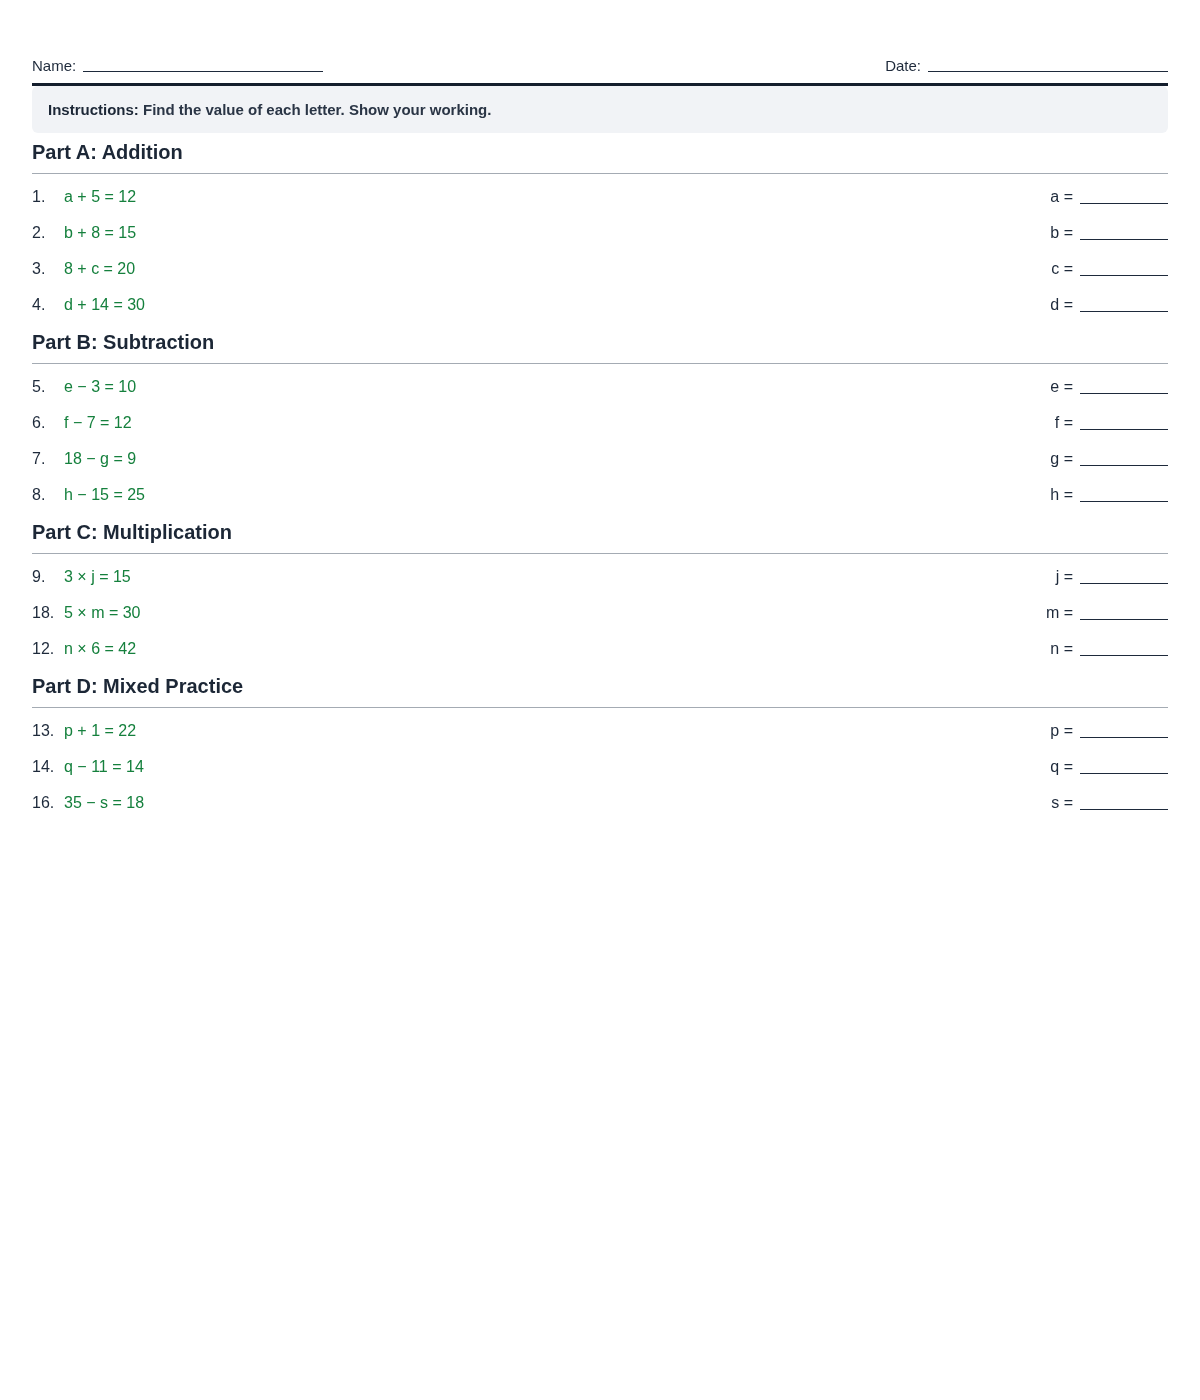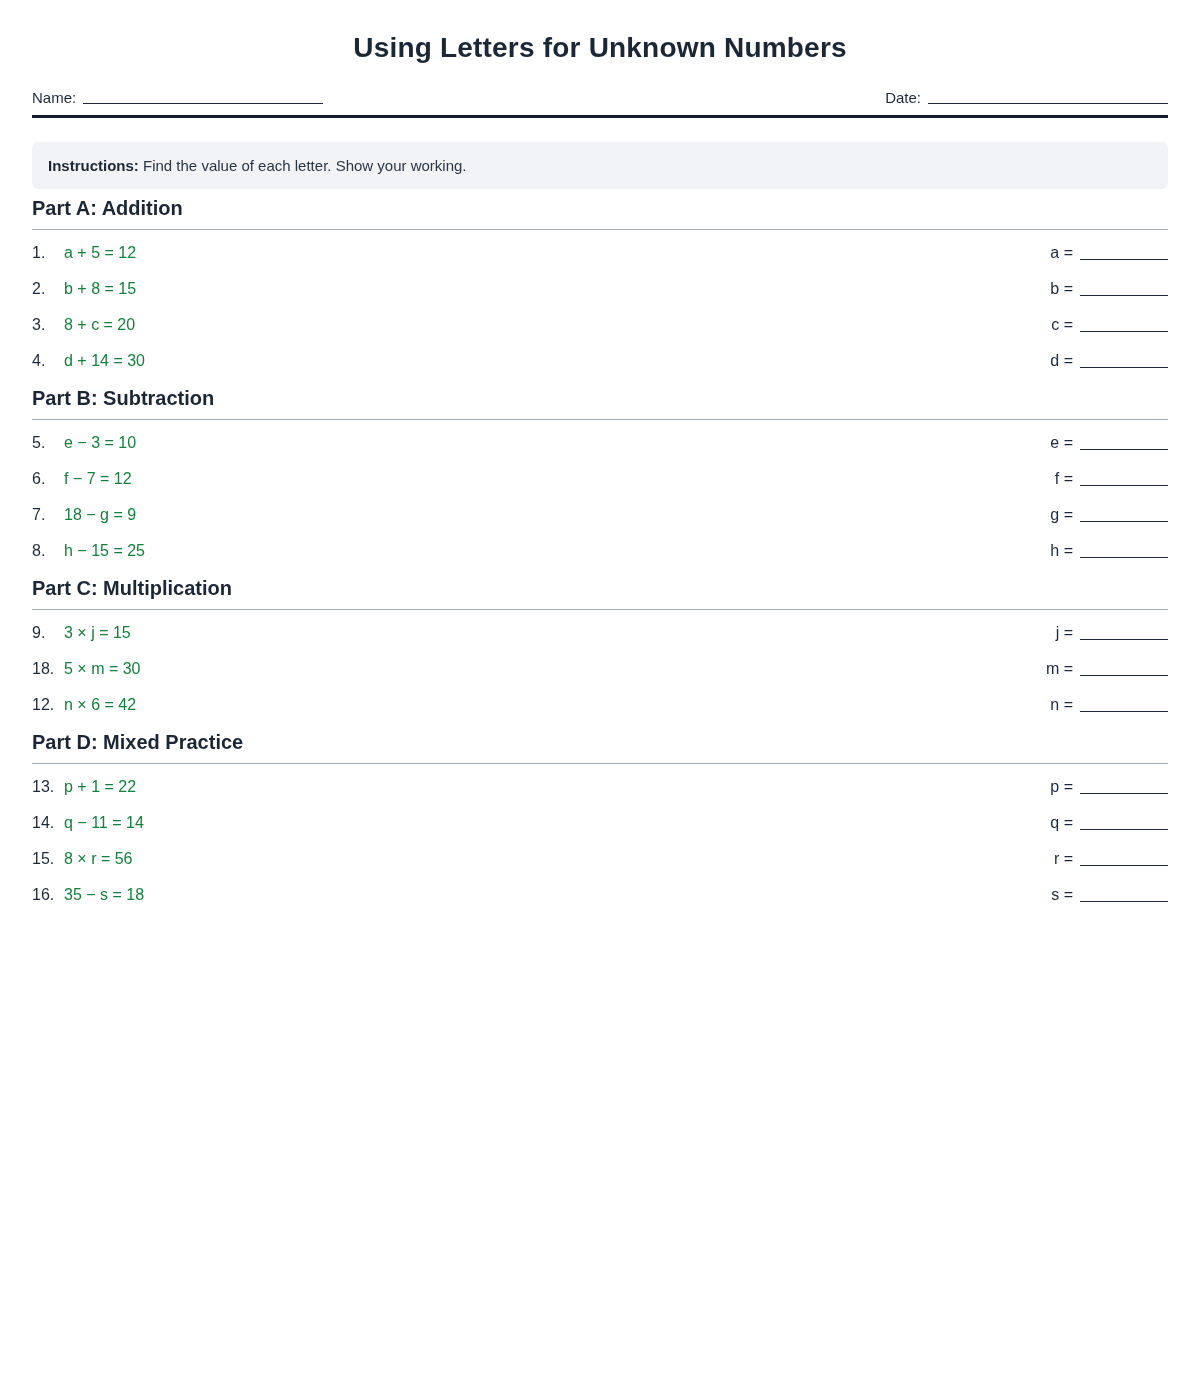--- a/index.html
+++ b/index.html
@@ -38,27 +38,27 @@
     height: 1px;
     border-bottom: 1.6px solid #1e2a3b;
     width: 240px;
     margin-bottom: 2px;
   }
   .top-rule {
     margin-top: 9px;
     border-bottom: 3.5px solid #141e2c;
   }
   .instructions {
-    margin-top: 24px;
     background: #f1f3f6;
     border-radius: 6px;
     padding: 14px 16px;
     font-size: 15px;
     line-height: 19px;
     color: #2a3545;
+    font-weight: bold;
   }
   .instructions b { color: #1c2736; }
   .section-heading {
     font-size: 20px;
     font-weight: bold;
     color: #1c2736;
     margin-top: 8px;
     padding-bottom: 9px;
     border-bottom: 1.4px solid #a4abb3;
   }
@@ -88,21 +88,20 @@
     width: 88px;
     height: 14px;
     border-bottom: 1.6px solid #1e2a3b;
   }
 </style>
 </head>
 <body>
 
 <div class="page">
 
-  <h1 class="title">Using Letters for Unknown Numbers</h1>
 
   <div class="meta-row">
     <div class="meta-group">
       <span>Name:</span>
       <span class="meta-line"></span>
     </div>
     <div class="meta-group">
       <span>Date:</span>
       <span class="meta-line"></span>
     </div>
@@ -270,30 +269,20 @@
     <div class="q-left">
       <span class="q-number">14.</span>
       <span class="q-equation">q − 11 = 14</span>
     </div>
     <div class="q-answer">
       <span class="answer-label">q =</span>
       <span class="answer-line"></span>
     </div>
   </div>
 
-  <div class="q-row">
-    <div class="q-left">
-      <span class="q-number">15.</span>
-      <span class="q-equation">8 × r = 56</span>
-    </div>
-    <div class="q-answer">
-      <span class="answer-label">r =</span>
-      <span class="answer-line"></span>
-    </div>
-  </div>
 
   <div class="q-row">
     <div class="q-left">
       <span class="q-number">16.</span>
       <span class="q-equation">35 − s = 18</span>
     </div>
     <div class="q-answer">
       <span class="answer-label">s =</span>
       <span class="answer-line"></span>
     </div>

